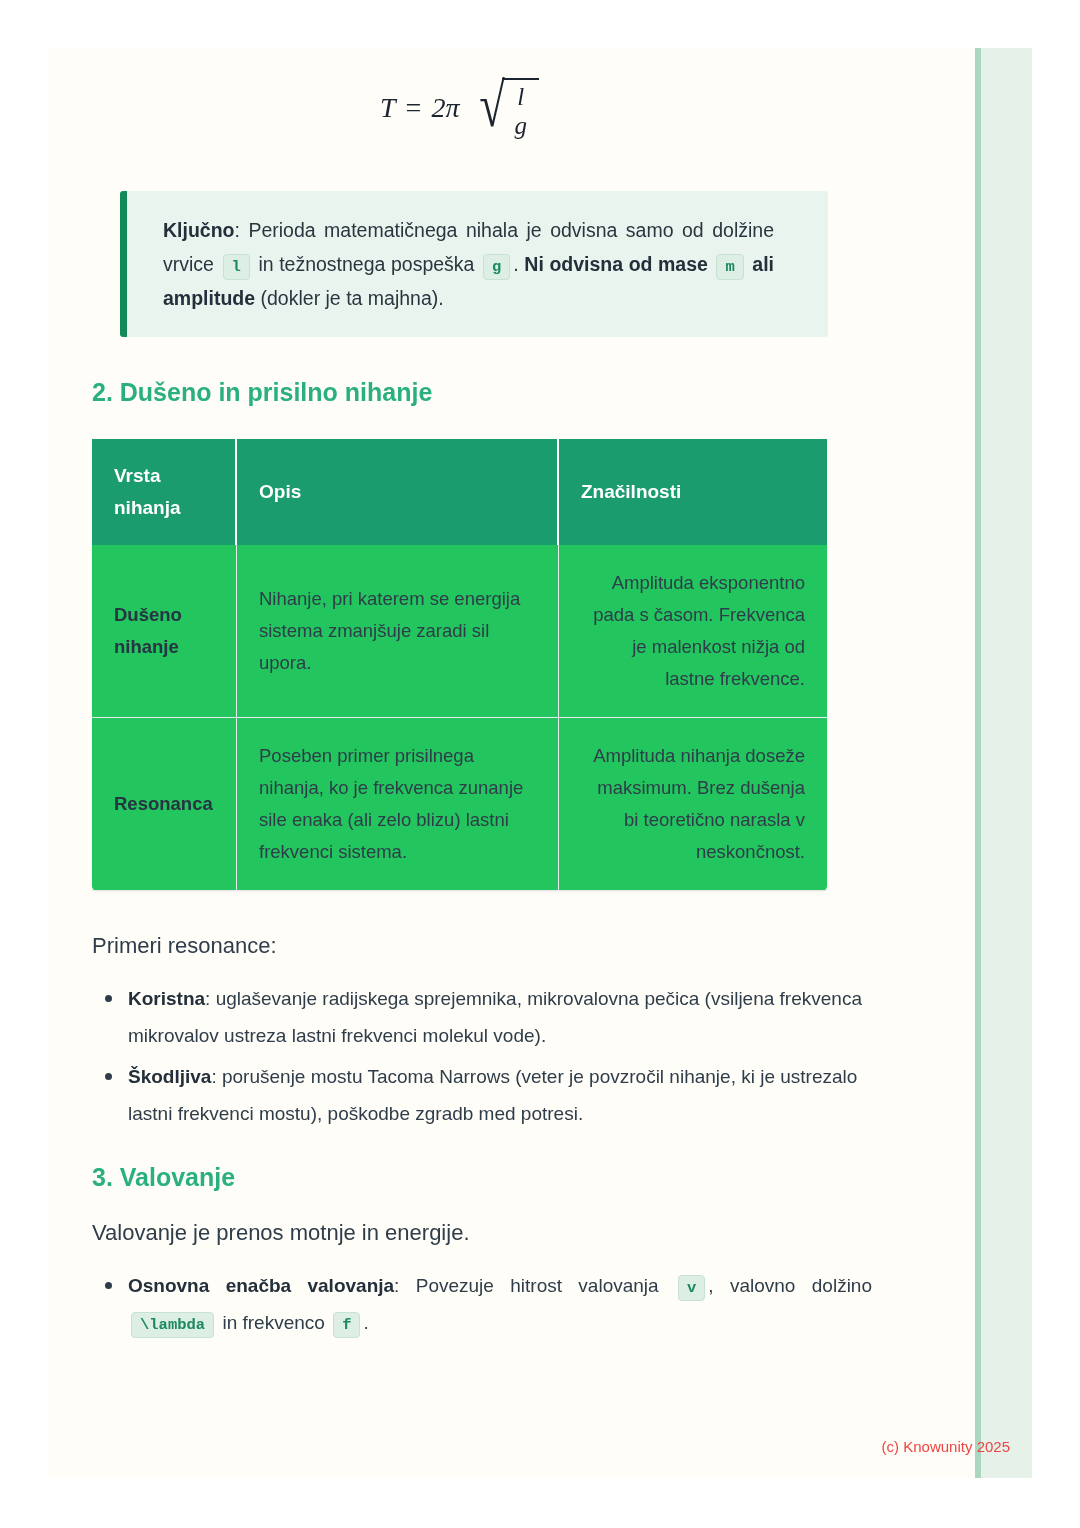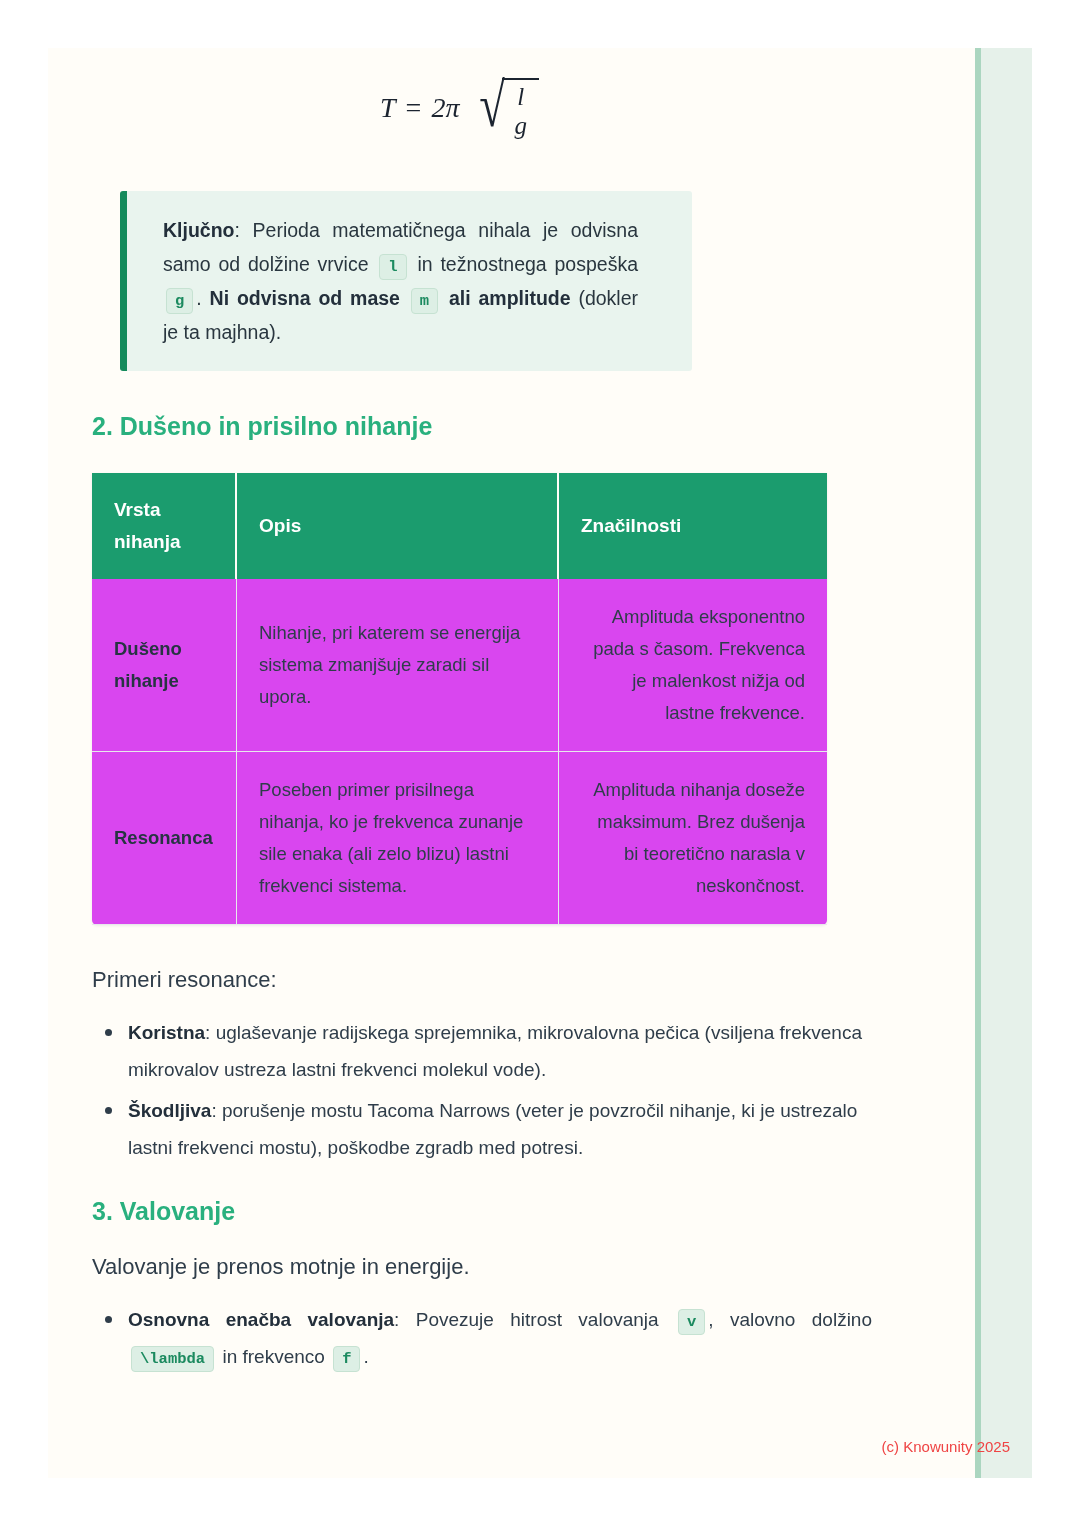--- a/index.html
+++ b/index.html
@@ -35,21 +35,21 @@
     transform: scaleX(0.75); margin: -6px -7px 0 -4px; font-weight: 400;
   }
   .frac {
     display: inline-flex; flex-direction: column; align-items: center;
     border-top: 2px solid #1c2430; padding: 3px 12px 0 12px;
     font-size: 25px; line-height: 1.15; margin-top: 2px;
   }
 
   
   .callout {
-    margin-top: 41px; margin-left: 28px; width: 572px;
+    margin-top: 41px; margin-left: 28px; width: 708px;
     background: #e9f4ee; border-left: 7px solid #148a5b;
     border-radius: 3px; padding: 22px 54px 22px 36px;
     font-size: 19.5px; line-height: 34px; text-align: justify;
     color: #29363f;
   }
   .callout strong, .li-text strong { color: #232f3b; }
   .chip {
     display: inline-block; background: #ddefe5; border: 1px solid #c6e2d2;
     border-radius: 4px; padding: 0px 8px; margin: 0 3px;
     font-family: "Liberation Mono", "DejaVu Sans Mono", monospace;
@@ -59,21 +59,21 @@
 
   h2.sec {
     margin-top: 38px; font-size: 25px; line-height: 34px;
     color: #29b07e; font-weight: bold;
   }
 
   
   table.osc {
     margin-top: 30px; width: 735px; table-layout: fixed;
     border-collapse: separate; border-spacing: 0;
-    background: #d946ef;
+    background: #22c55e;
     border-radius: 0 0 5px 5px;
     box-shadow: 0 1px 3px rgba(0,0,0,0.07);
   }
   table.osc th {
     background: #1b9c6e; color: #ffffff; font-size: 19px; line-height: 32px;
     text-align: left; vertical-align: middle; padding: 21px 22px;
     border-right: 2px solid #fffdf8;
   }
   table.osc th:last-child { border-right: none; }
   table.osc td {

